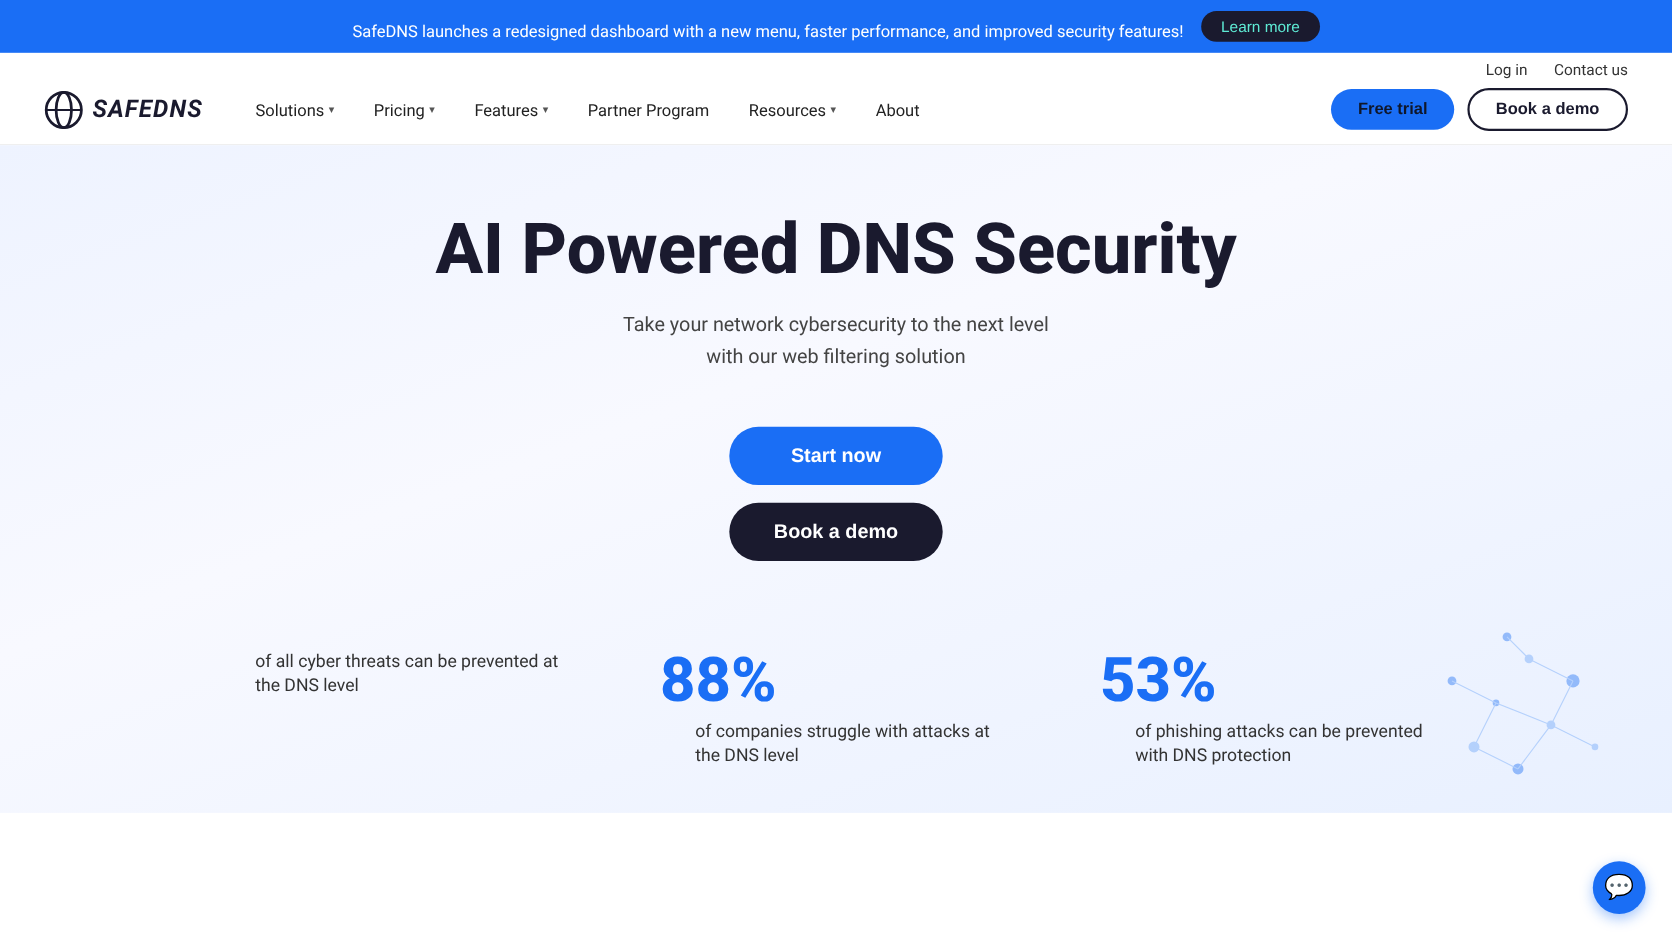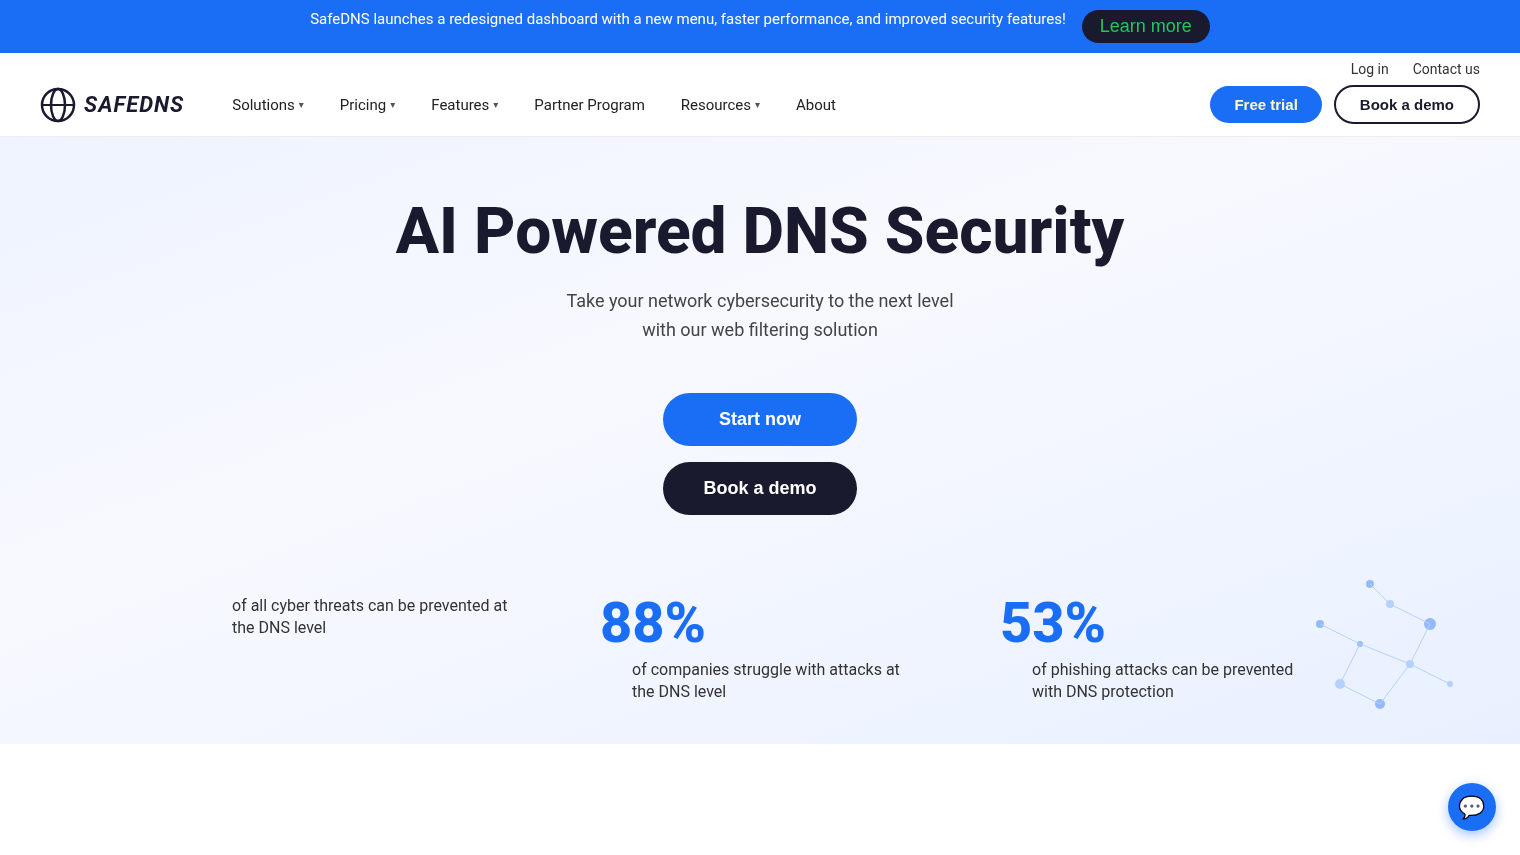--- a/index.html
+++ b/index.html
@@ -3,33 +3,33 @@
   <meta charset="utf-8">
   <style>
     * { margin: 0; padding: 0; box-sizing: border-box; }
     body { font-family: -apple-system, BlinkMacSystemFont, 'Segoe UI', Roboto, sans-serif; }
 
     
     .announcement-bar {
       background-color: #1a6ef5;
       color: white;
       display: flex;
-      align-items: flex-start;
+      align-items: flex-end;
       justify-content: center;
       padding: 10px 20px;
       gap: 16px;
       font-size: 15px;
     }
     .announcement-bar .learn-more-btn {
       background: #1a1a2e;
-      color: #22c55e;
+      color: #5eead4;
       border: none;
       border-radius: 20px;
       padding: 6px 18px;
-      font-size: 18px;
+      font-size: 14px;
       cursor: pointer;
       white-space: nowrap;
     }
 
     
     .utility-nav {
       display: flex;
       justify-content: flex-end;
       padding: 8px 40px;
       gap: 24px;
@@ -91,21 +91,21 @@
       font-size: 10px;
       color: #555;
     }
     .nav-actions {
       display: flex;
       align-items: center;
       gap: 12px;
     }
     .btn-free-trial {
       background: #1a6ef5;
-      color: #fef9c3;
+      color: #0f172a;
       border: none;
       border-radius: 24px;
       padding: 10px 24px;
       font-size: 15px;
       font-weight: 600;
       cursor: pointer;
     }
     .btn-book-demo {
       background: white;
       color: #1a1a2e;

